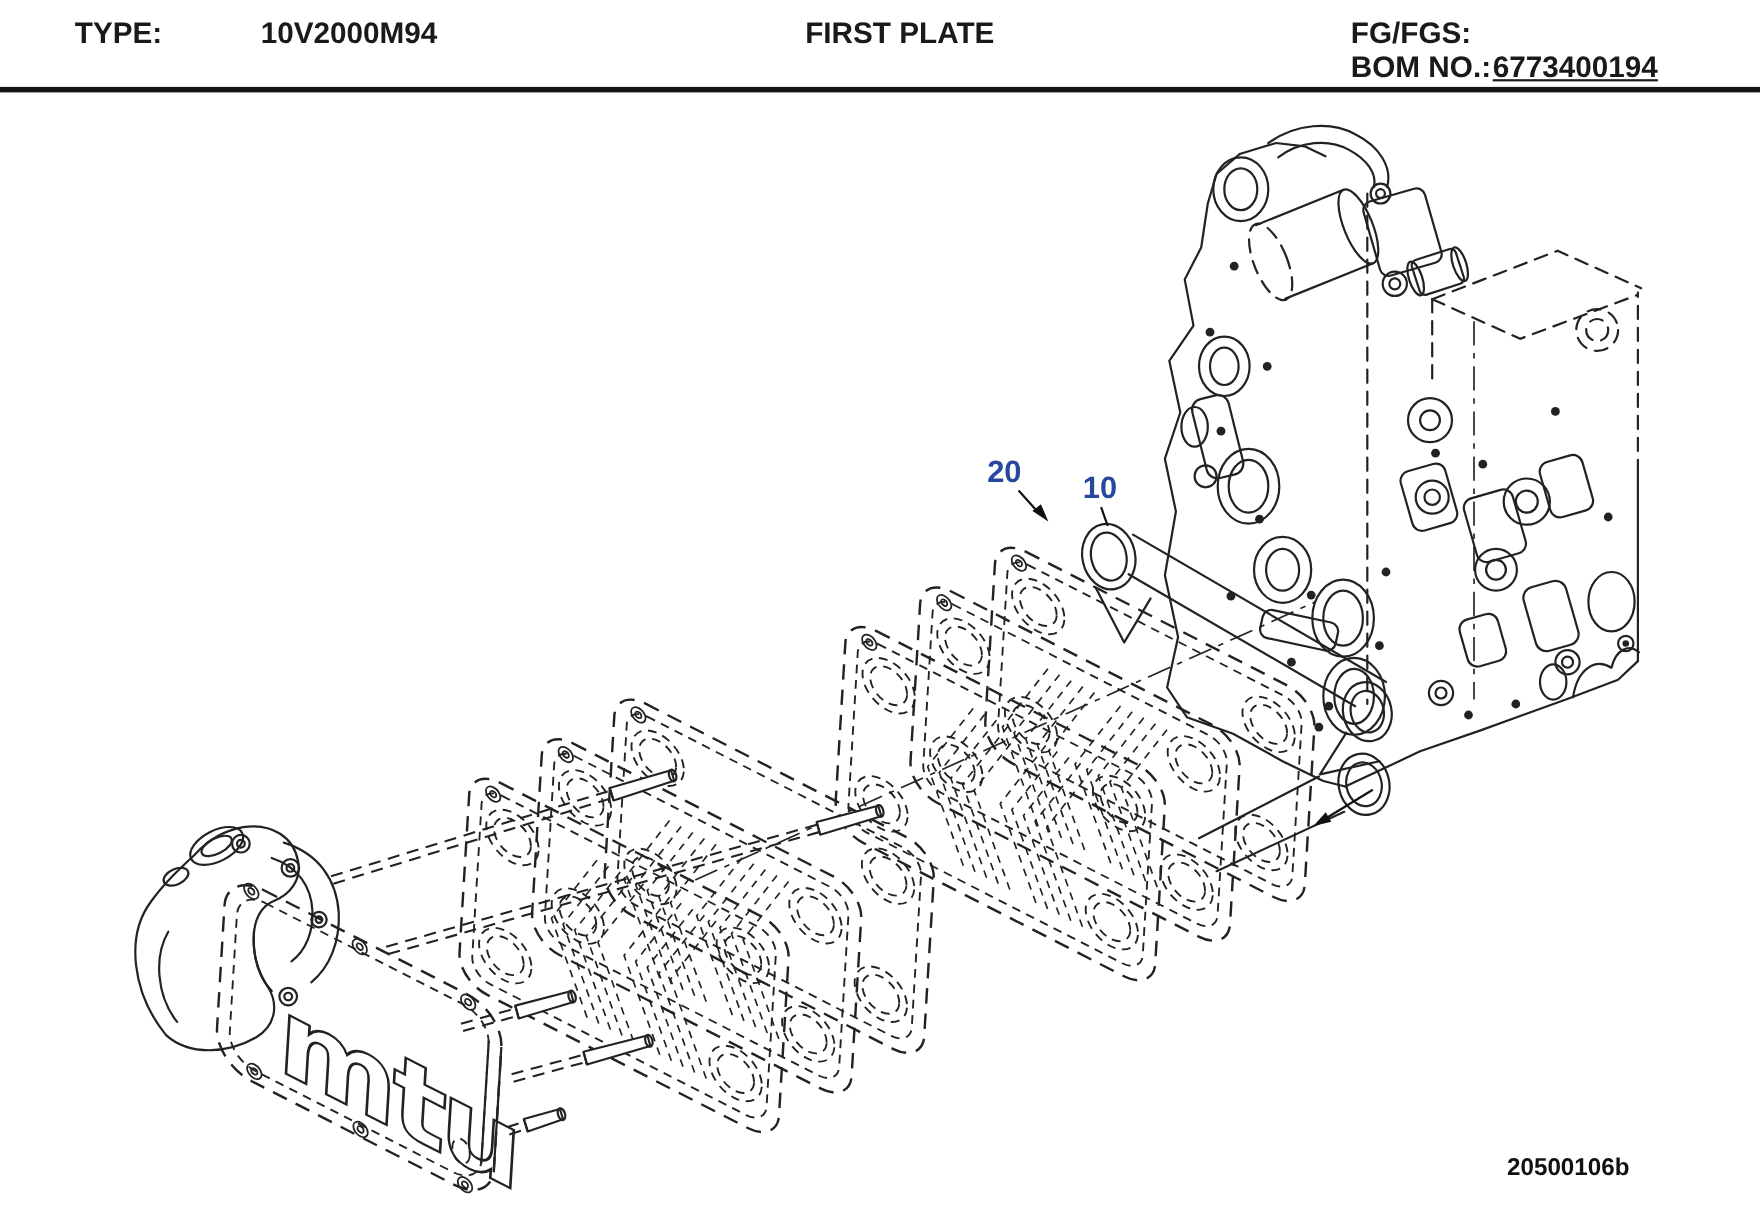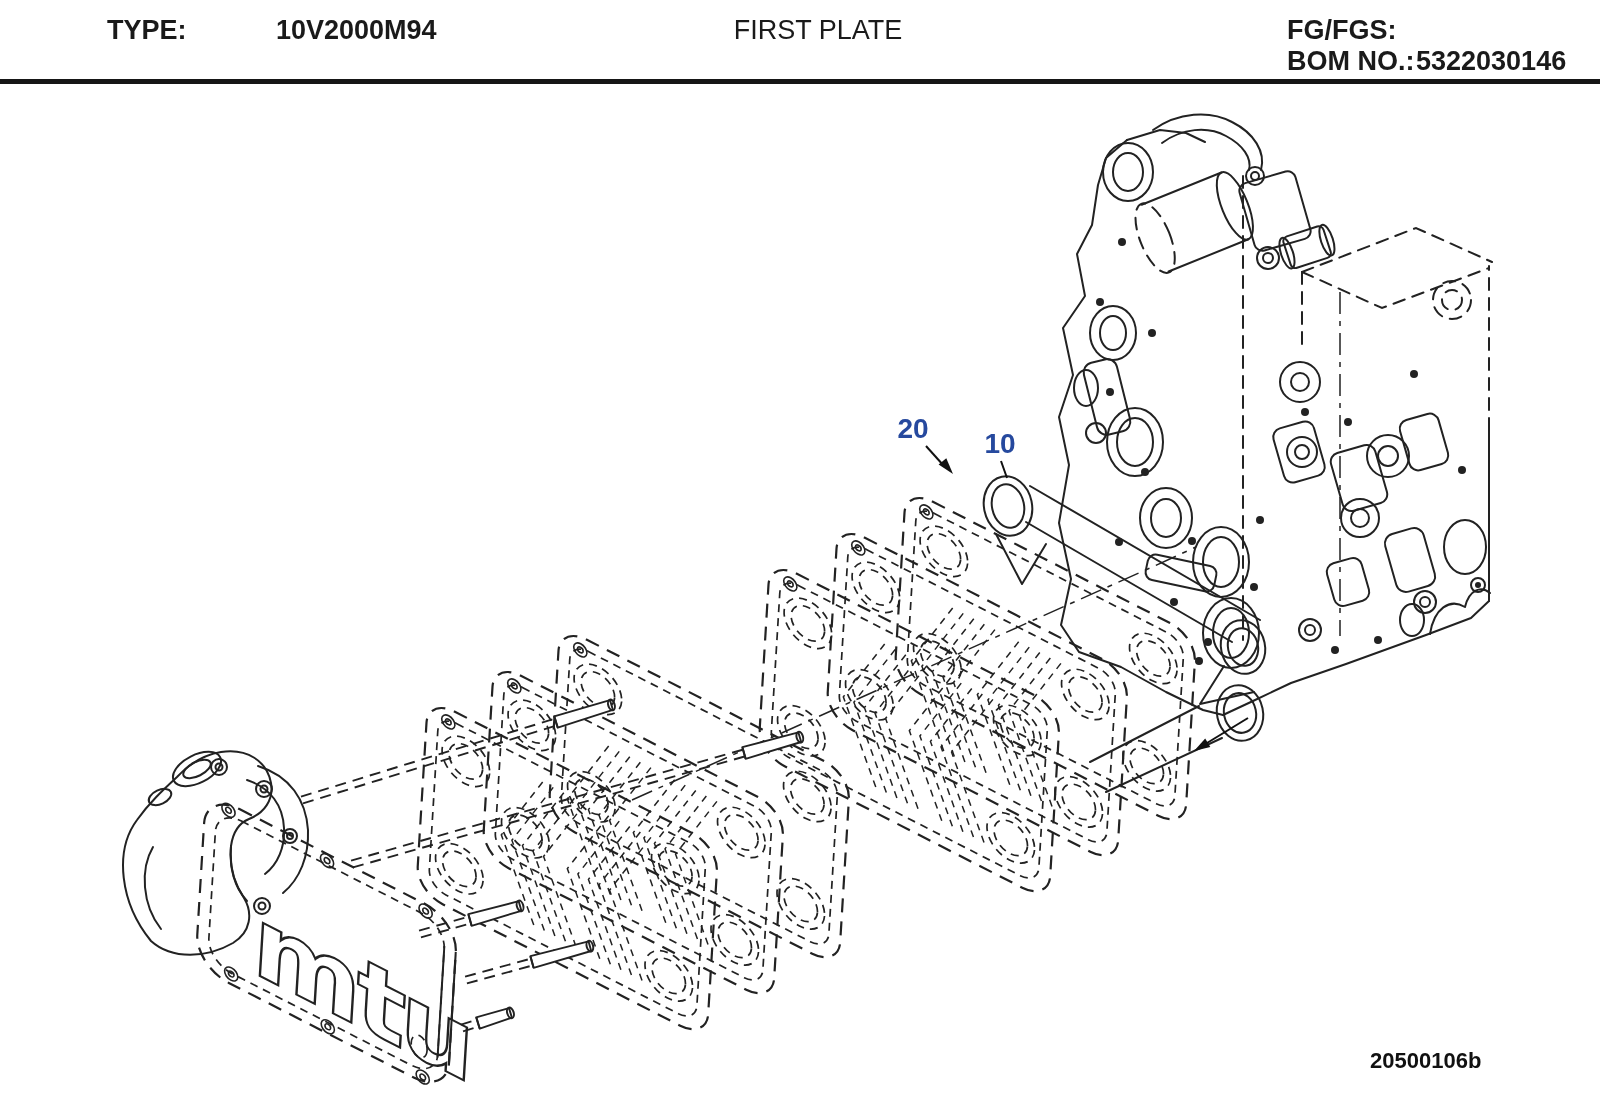--- a/index.html
+++ b/index.html
@@ -1,25 +1,25 @@
 <!DOCTYPE html>
 <html style="--blue: #26499e; --ink: #222222;"><head>
 <meta charset="utf-8">
 <style>
   :root{ --ink:#222; --blue:#26499e; }
   html,body{margin:0;padding:0;background:#fff;}
   body{width:1600px;height:1119px;overflow:hidden;position:relative;
        font-family:"Liberation Sans",sans-serif;}
   .header{position:absolute;left:0;top:0;width:1600px;height:84px;background:#fff;}
   .hblock{position:absolute;top:15px;font-weight:bold;font-size:27px;color:#1a1a1a;line-height:31px;white-space:nowrap;}
-  .hleft{left:68px;margin-left:39px;}
+  .hleft{left:68px;}
   .hleft .lab{display:inline-block;width:169px;}
   .htitle{position:absolute;top:15px;left:818px;transform:translateX(-50%);
-          font-weight:normal;font-size:27px;color:#1a1a1a;}
-  .hright{left:1287px;}
+          font-weight:bold;font-size:27px;color:#1a1a1a;}
+  .hright{left:1228px;text-decoration:underline;}
   .hright .lab{display:inline-block;width:129px;}
   .rule{position:absolute;left:0;top:79px;width:1600px;height:5px;background:#161616;}
   svg{position:absolute;left:0;top:89px;}
   .sl{fill:none;stroke:var(--ink);stroke-width:2;stroke-linecap:round;stroke-linejoin:round;}
   .dsh{fill:none;stroke:var(--ink);stroke-width:2;stroke-dasharray:12,8;stroke-linecap:round;}
   .dshdot{fill:none;stroke:var(--ink);stroke-width:1.5;stroke-dasharray:22,7,5,7;}
   .dot{fill:var(--ink);stroke:none;}
   .dash{fill:none;stroke:var(--ink);stroke-width:2.2;stroke-dasharray:14,9;vector-effect:non-scaling-stroke;}
   .dash2{fill:none;stroke:var(--ink);stroke-width:1.7;stroke-dasharray:8,6;vector-effect:non-scaling-stroke;}
   .chev{fill:none;stroke:var(--ink);stroke-width:1.5;stroke-dasharray:7,6;vector-effect:non-scaling-stroke;}
@@ -38,21 +38,21 @@
 </head>
 <body>
 
 <div class="header">
   <div class="hblock hleft">
     <div><span class="lab">TYPE:</span><span>10V2000M94</span></div>
   </div>
   <div class="htitle">FIRST PLATE</div>
   <div class="hblock hright">
     <div><span class="lab">FG/FGS:</span><span></span></div>
-    <div><span class="lab">BOM NO.:</span><span>5322030146</span></div>
+    <div><span class="lab">BOM NO.:</span><span>6773400194</span></div>
   </div>
 </div>
 <div class="rule"></div>
 
 <svg width="1600" height="1030" viewBox="0 89 1600 1030">
 
   <g>
     <path class="sl" d="M1127,140 L1106,158 L1098,185 L1092,225 L1077,254 L1085,296 L1063,328 L1073,375 L1059,417 L1069,465 L1059,523 L1071,579 L1061,625 L1079,652 L1121,667 L1166,692 L1203,710 L1223,715"></path>
     <path class="sl" d="M1127,140 L1160,130 L1186,133 L1205,142"></path>
     <path class="sl" d="M1223,715 L1253,701 L1291,683 L1346,664 L1426,635 L1471,618 L1489,601"></path>

